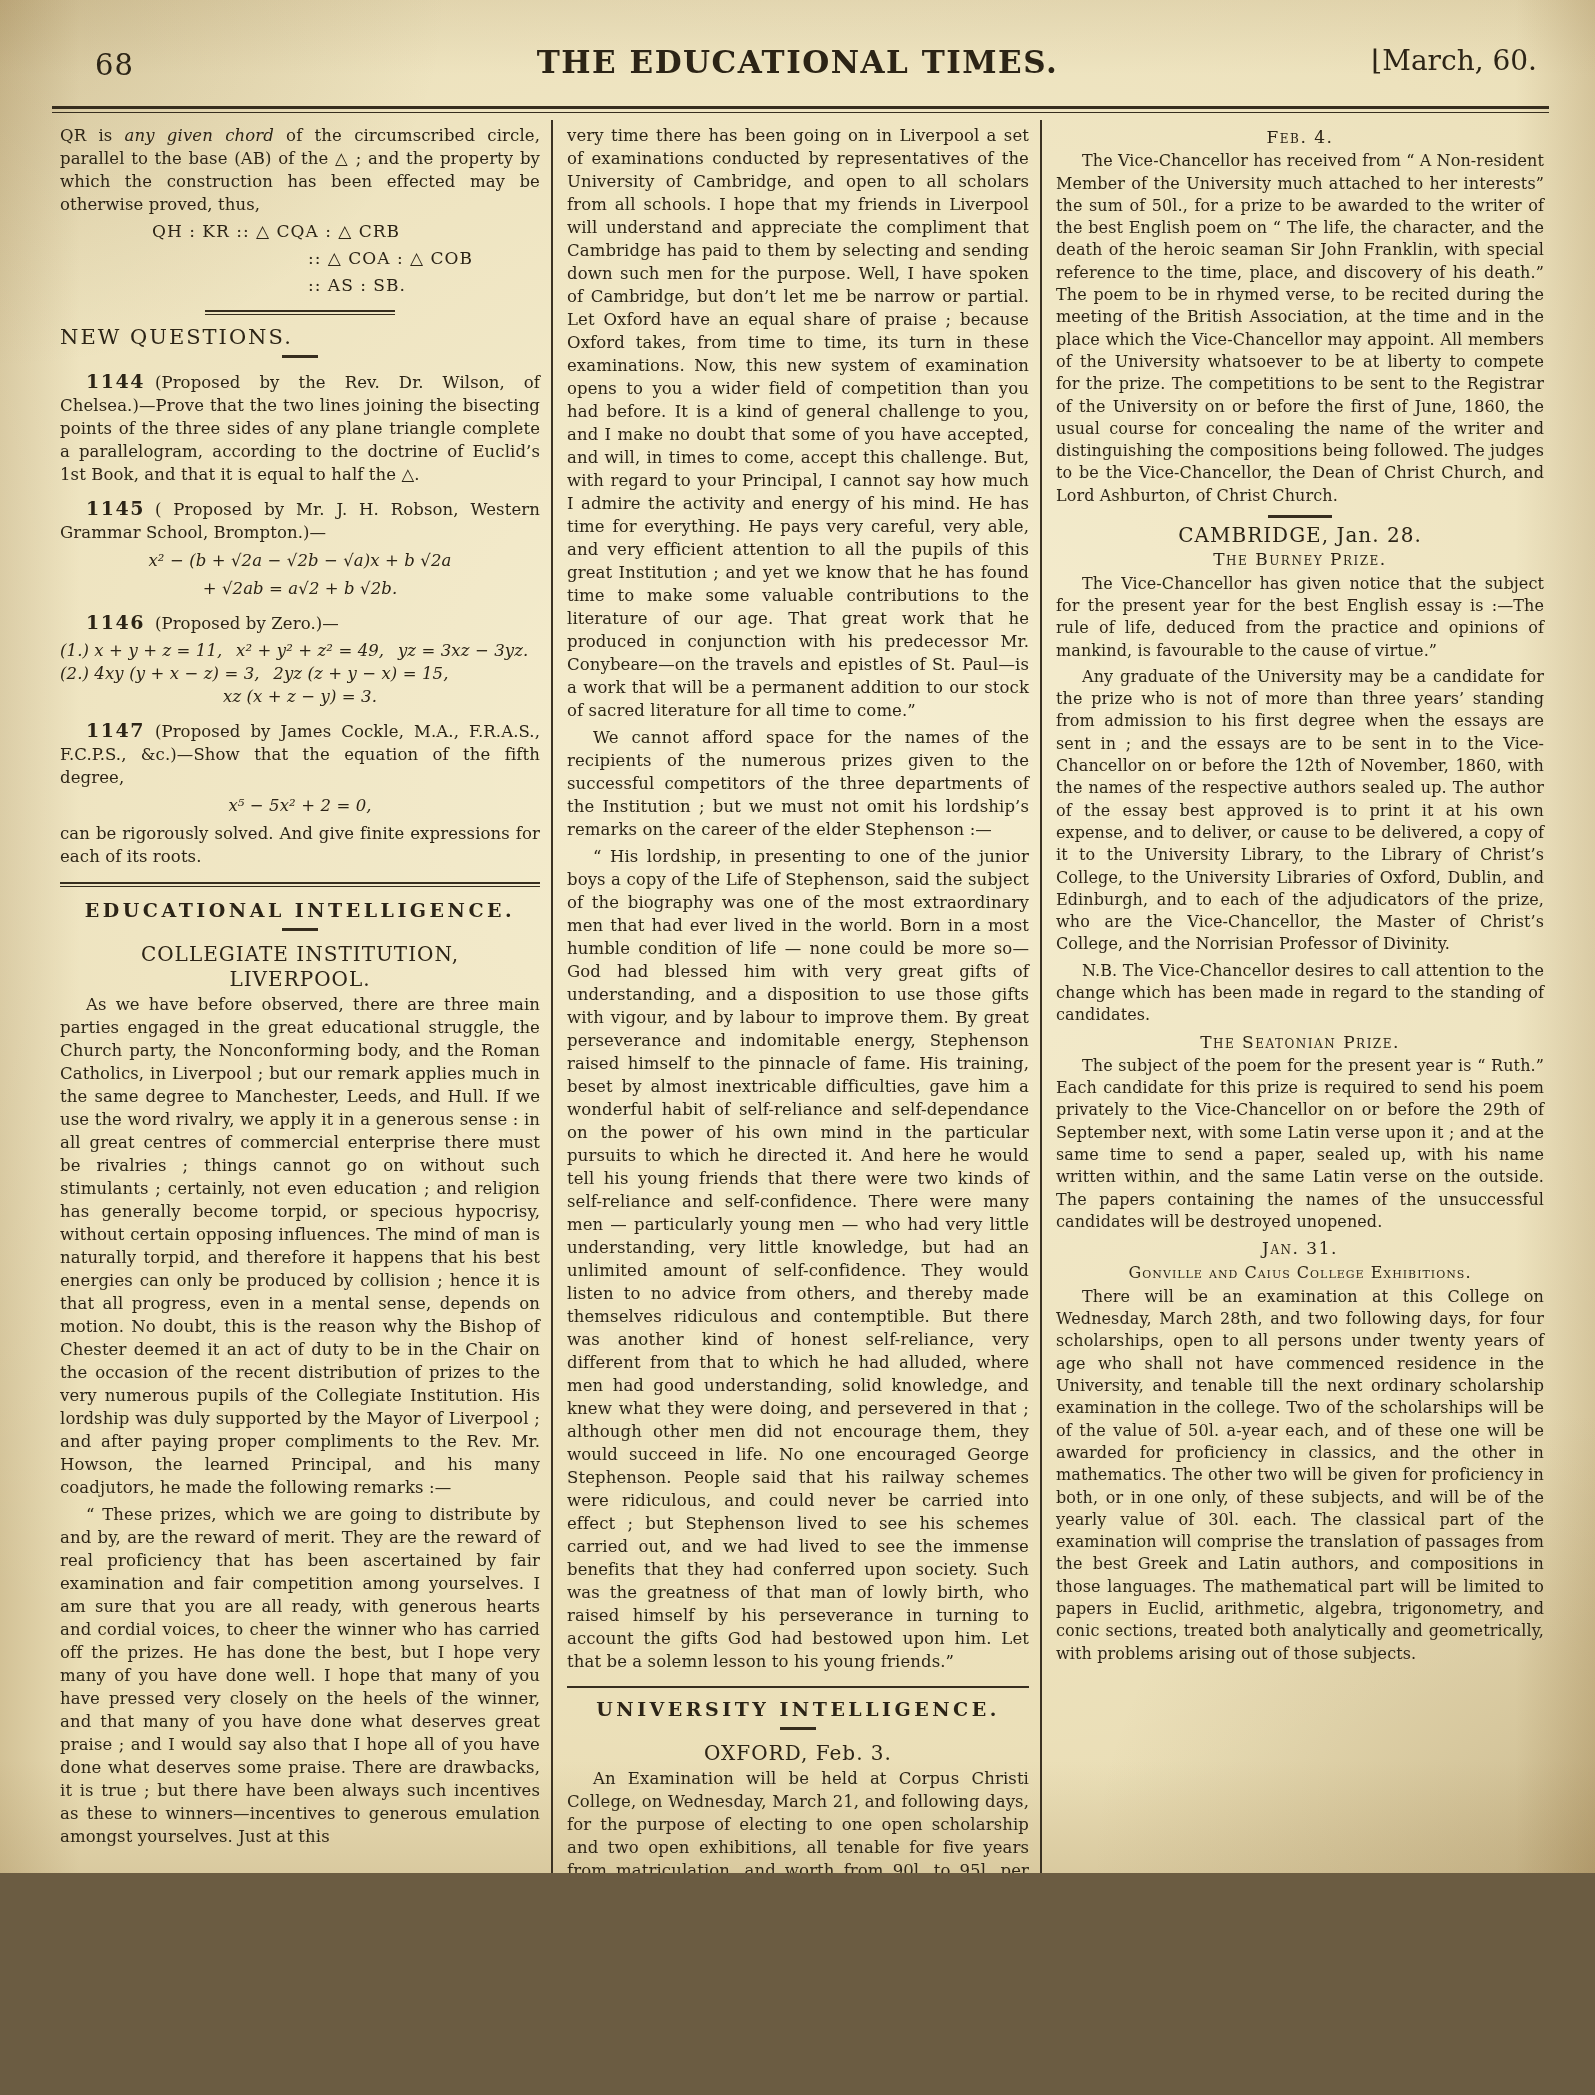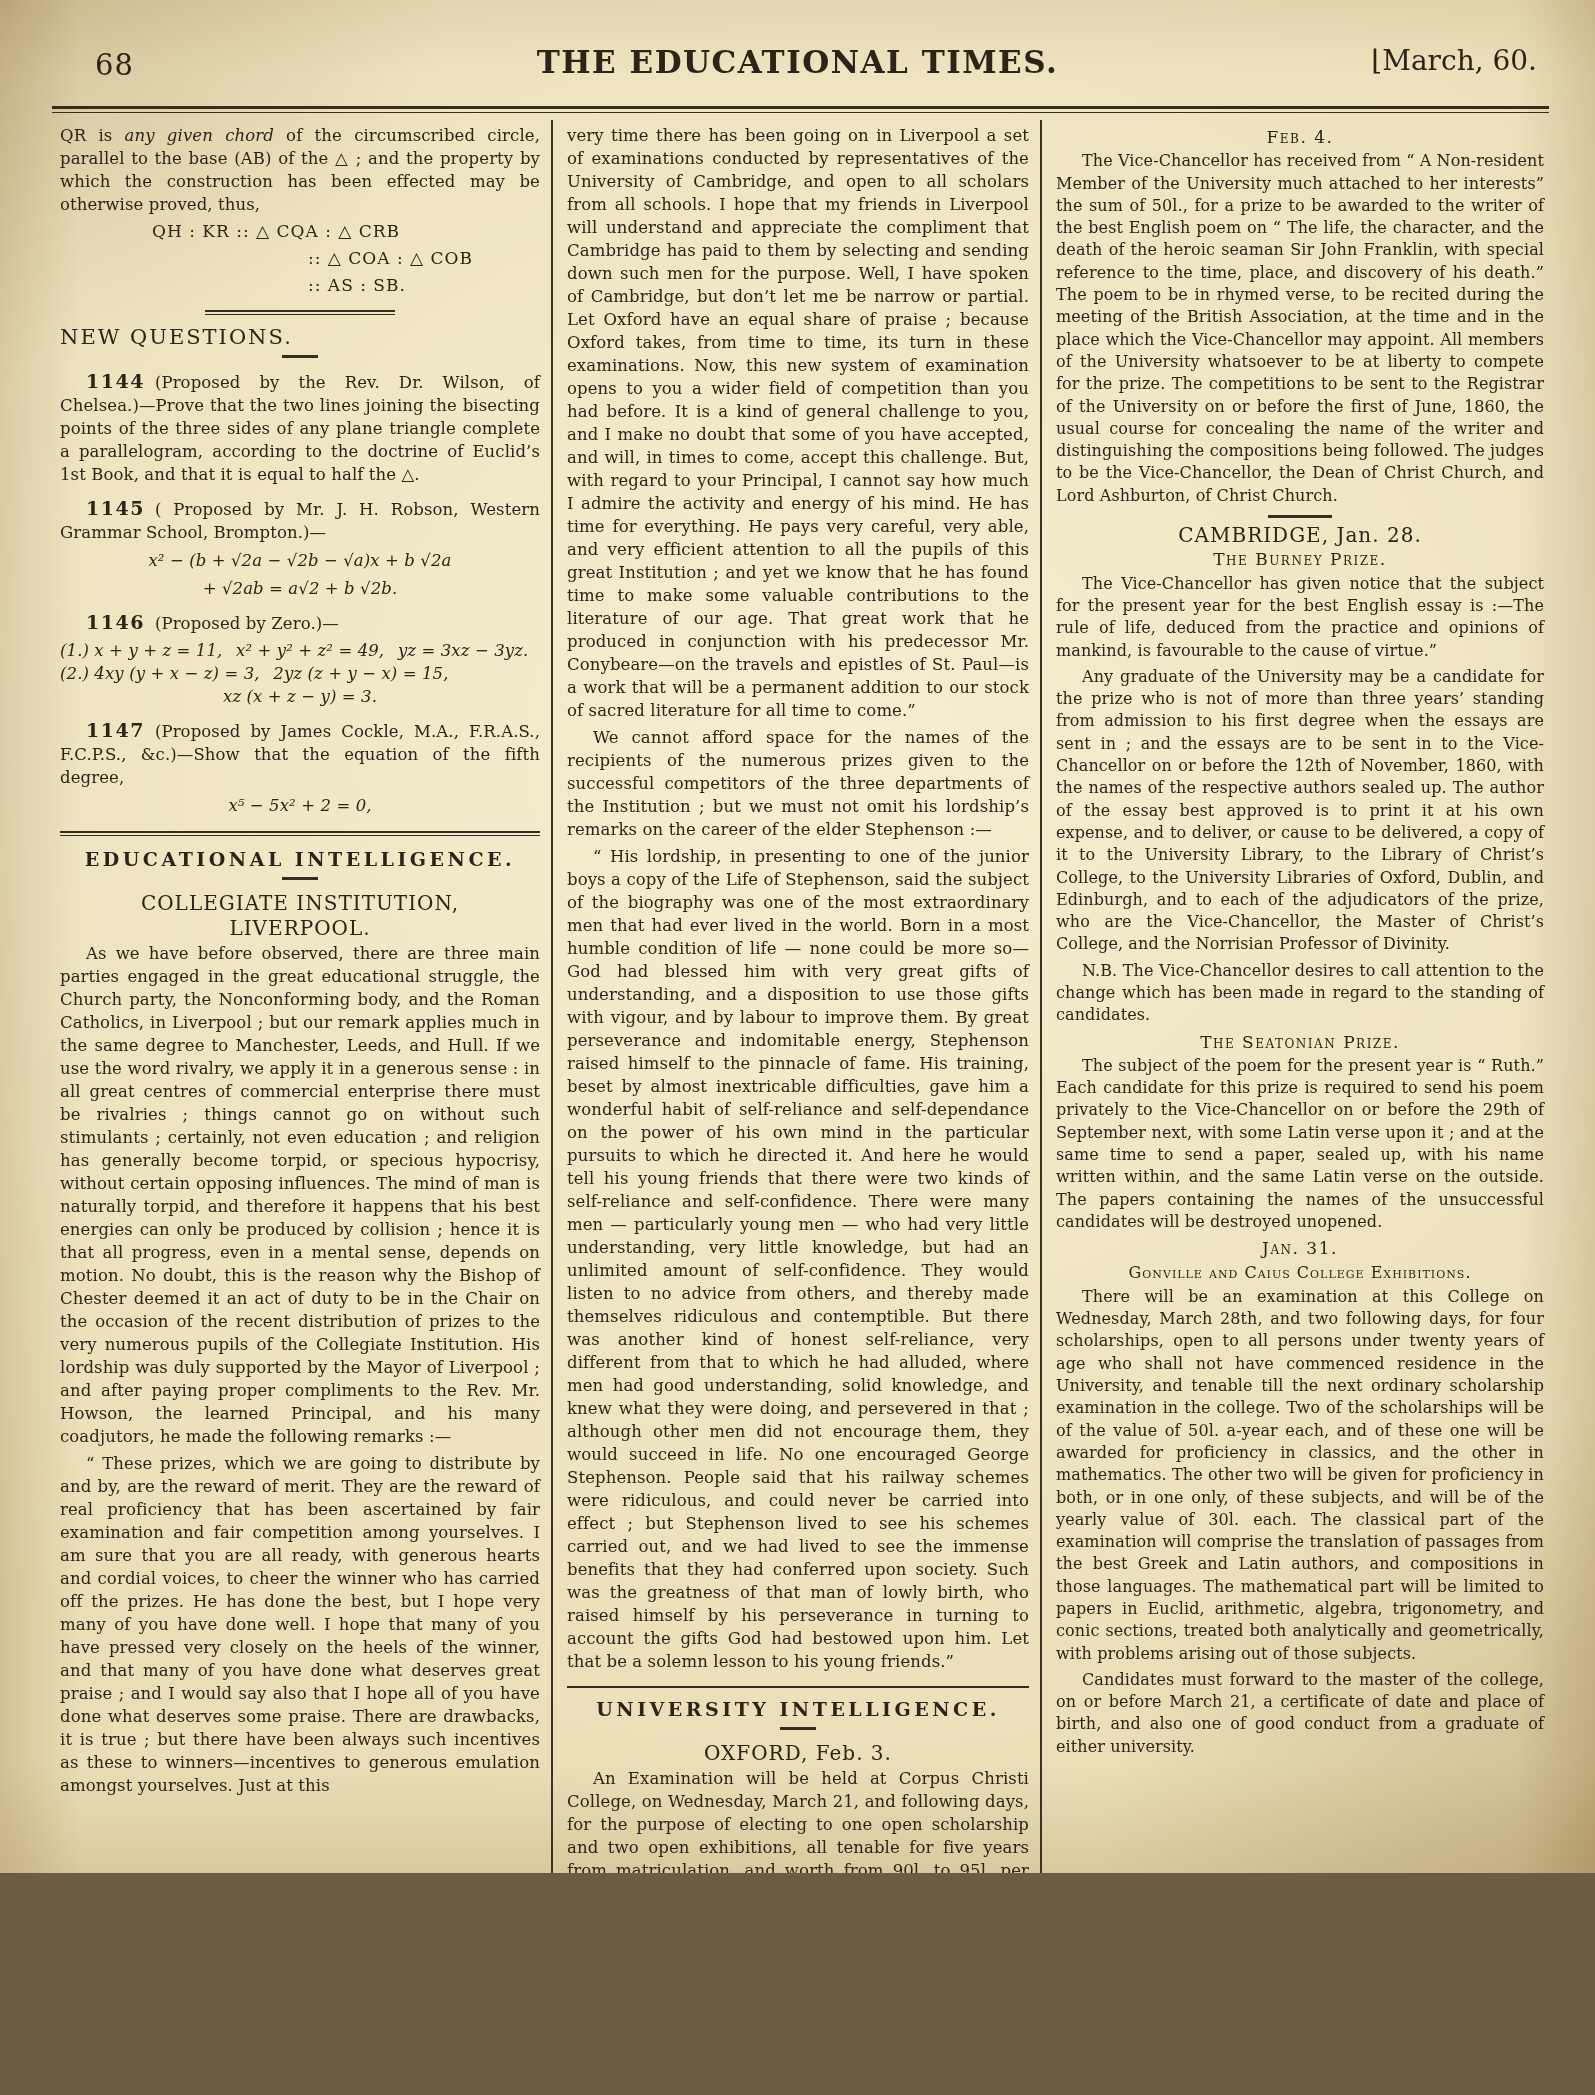--- a/index.html
+++ b/index.html
@@ -80,20 +80,21 @@
     <div class="formula">x² − (b + √2a − √2b − √a)x + b √2a</div>
     <div class="formula">+ √2ab = a√2 + b √2b.</div>
 
     <p class="p question"><span class="q-num">1146</span><span>(Proposed by Zero.)—</span></p>
     <p class="p noind eq">(1.) x + y + z = 11,  x² + y² + z² = 49,  yz = 3xz − 3yz.</p>
     <p class="p noind eq">(2.) 4xy (y + x − z) = 3,  2yz (z + y − x) = 15,</p>
     <p class="p noind eq eq-c">xz (x + z − y) = 3.</p>
 
     <p class="p question"><span class="q-num">1147</span><span>(Proposed by James Cockle, M.A., F.R.A.S., F.C.P.S., &amp;c.)—Show that the equation of the fifth degree,</span></p>
     <div class="formula">x⁵ − 5x² + 2 = 0,</div>
+    <p class="p noind">can be rigorously solved.  And give finite expressions for each of its roots.</p>
 
     <div class="rule-full"></div>
     <div class="head-bold">EDUCATIONAL INTELLIGENCE.</div>
     <div class="dash"></div>
 
     <div class="subhead tight">COLLEGIATE INSTITUTION,</div>
     <div class="subhead">LIVERPOOL.</div>
 
     <p class="p">As we have before observed, there are three main parties engaged in the great educational struggle, the Church party, the Nonconforming body, and the Roman Catholics, in Liverpool ; but our remark applies much in the same degree to Manchester, Leeds, and Hull.  If we use the word rivalry, we apply it in a generous sense : in all great centres of commercial enterprise there must be rivalries ; things cannot go on without such stimulants ; certainly, not even education ; and religion has generally become torpid, or specious hypocrisy, without certain opposing influences.  The mind of man is naturally torpid, and therefore it happens that his best energies can only be produced by collision ; hence it is that all progress, even in a mental sense, depends on motion.  No doubt, this is the reason why the Bishop of Chester deemed it an act of duty to be in the Chair on the occasion of the recent distribution of prizes to the very numerous pupils of the Collegiate Institution.  His lordship was duly supported by the Mayor of Liverpool ; and after paying proper compliments to the Rev. Mr. Howson, the learned Principal, and his many coadjutors, he made the following remarks :—</p>
     <p class="p">“ These prizes, which we are going to distribute by and by, are the reward of merit.  They are the reward of real proficiency that has been ascertained by fair examination and fair competition among yourselves.  I am sure that you are all ready, with generous hearts and cordial voices, to cheer the winner who has carried off the prizes.  He has done the best, but I hope very many of you have done well.  I hope that many of you have pressed very closely on the heels of the winner, and that many of you have done what deserves great praise ; and I would say also that I hope all of you have done what deserves some praise.  There are drawbacks, it is true ; but there have been always such incentives as these to winners—incentives to generous emulation amongst yourselves.  Just at this</p>
@@ -122,16 +123,15 @@
     <p class="p">The Vice-Chancellor has given notice that the subject for the present year for the best English essay is :—The rule of life, deduced from the practice and opinions of mankind, is favourable to the cause of virtue.”</p>
     <p class="p">Any graduate of the University may be a candidate for the prize who is not of more than three years’ standing from admission to his first degree when the essays are sent in ; and the essays are to be sent in to the Vice-Chancellor on or before the 12th of November, 1860, with the names of the respective authors sealed up.  The author of the essay best approved is to print it at his own expense, and to deliver, or cause to be delivered, a copy of it to the University Library, to the Library of Christ’s College, to the University Libraries of Oxford, Dublin, and Edinburgh, and to each of the adjudicators of the prize, who are the Vice-Chancellor, the Master of Christ’s College, and the Norrisian Professor of Divinity.</p>
     <p class="p">N.B. The Vice-Chancellor desires to call attention to the change which has been made in regard to the standing of candidates.</p>
 
     <div class="sc-head">The Seatonian Prize.</div>
     <p class="p">The subject of the poem for the present year is “ Ruth.”  Each candidate for this prize is required to send his poem privately to the Vice-Chancellor on or before the 29th of September next, with some Latin verse upon it ; and at the same time to send a paper, sealed up, with his name written within, and the same Latin verse on the outside.  The papers containing the names of the unsuccessful candidates will be destroyed unopened.</p>
 
     <div class="sc-head">Jan. 31.</div>
     <div class="sc-line">Gonville and Caius College Exhibitions.</div>
     <p class="p">There will be an examination at this College on Wednesday, March 28th, and two following days, for four scholarships, open to all persons under twenty years of age who shall not have commenced residence in the University, and tenable till the next ordinary scholarship examination in the college.  Two of the scholarships will be of the value of 50l. a-year each, and of these one will be awarded for proficiency in classics, and the other in mathematics.  The other two will be given for proficiency in both, or in one only, of these subjects, and will be of the yearly value of 30l. each.  The classical part of the examination will comprise the translation of passages from the best Greek and Latin authors, and compositions in those languages.  The mathematical part will be limited to papers in Euclid, arithmetic, algebra, trigonometry, and conic sections, treated both analytically and geometrically, with problems arising out of those subjects.</p>
-    <p class="p">Candidates must forward to the master of the college, on or before March 21, a certificate of date and place of birth, and also one of good conduct from a graduate of either university.</p>
   </div>
 
 </div>
 
 </body></html>

